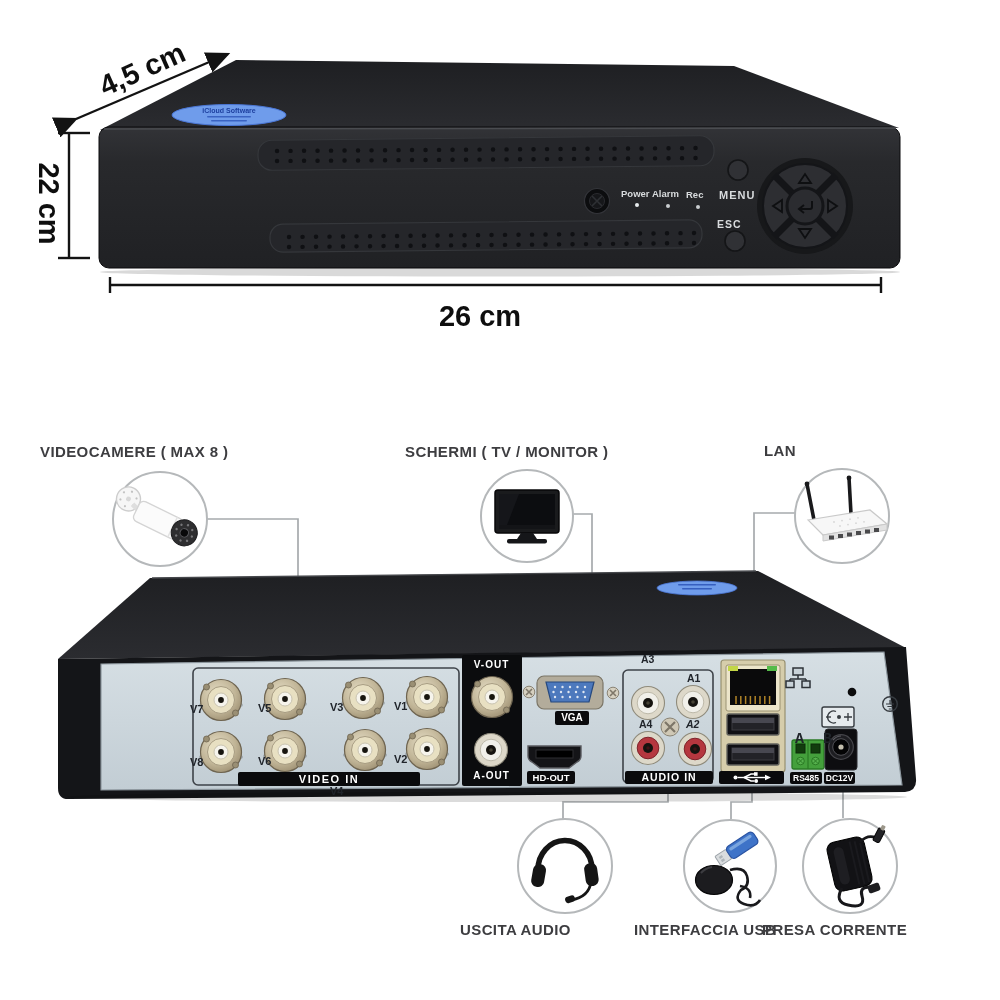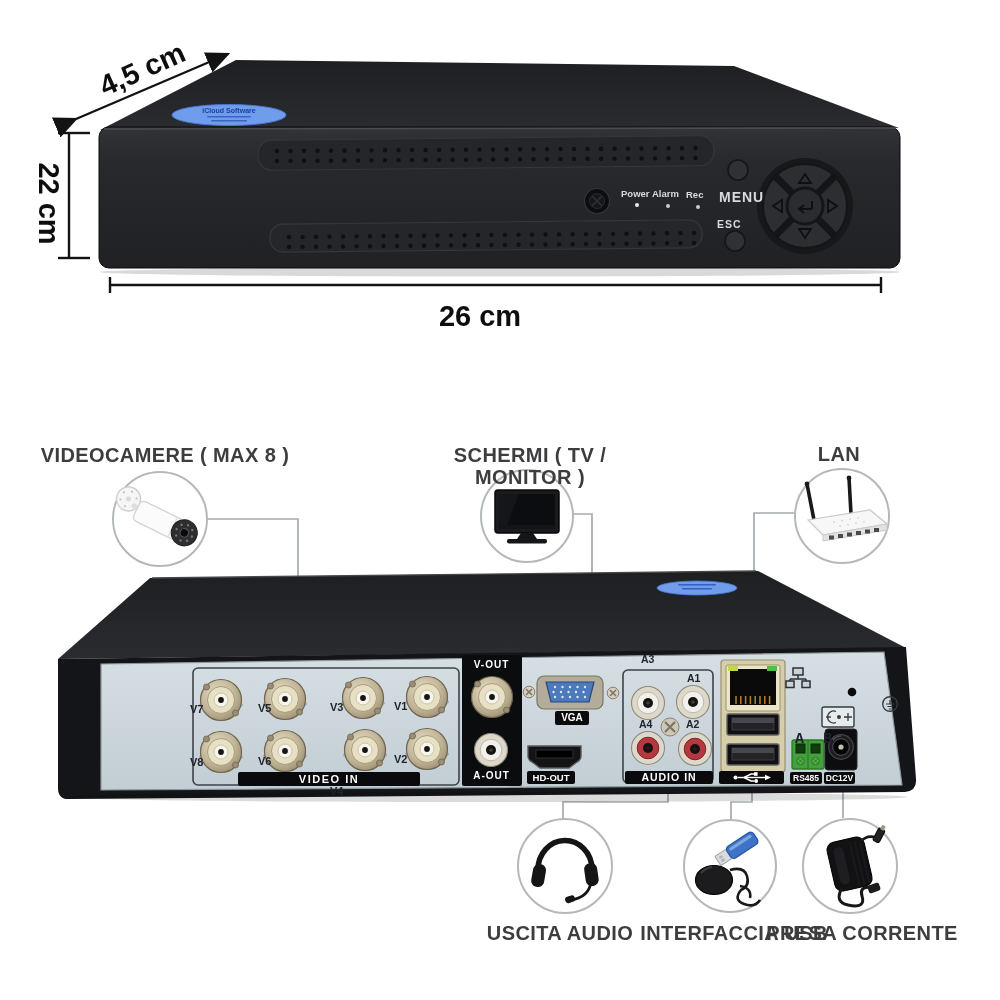--- a/index.html
+++ b/index.html
@@ -1,20 +1,20 @@
 <!DOCTYPE html>
 <html><head>
 <meta charset="utf-8">
 <style>
   html,body{margin:0;padding:0;background:#fff;}
   #canvas{position:relative;width:1000px;height:1000px;background:#ffffff;overflow:hidden;
           font-family:"Liberation Sans",sans-serif;}
   #art{position:absolute;left:0;top:0;}
   .dim{position:absolute;font-weight:bold;font-size:29px;color:#0e0e0e;text-align:center;line-height:1;}
-  .cl{position:absolute;font-size:20px;font-weight:bold;color:#3d3d40;letter-spacing:.4px;text-align:center;line-height:1.1;}
+  .cl{position:absolute;font-size:15px;font-weight:bold;color:#3d3d40;letter-spacing:.4px;line-height:1.1;}
   .fp{position:absolute;color:#d8dbdd;text-align:left;line-height:1;font-weight:600;}
   .rp{position:absolute;color:#20242a;font-weight:bold;font-size:11px;line-height:1;}
   .chip{position:absolute;background:#0a0a0c;color:#fff;display:flex;align-items:center;justify-content:center;
         border-radius:2px;font-weight:bold;line-height:1;}
   .bare{background:transparent;}
 </style>
 </head>
 <body>
 
 <div id="canvas">
@@ -379,40 +379,40 @@
   </g>
 </svg>
 
 <div class="dim" style="left:70px;top:55px;width:145px;transform:rotate(-24deg);">4,5 cm</div>
 <div class="dim" style="left:-4px;top:189px;width:104px;transform:rotate(90deg);">22 cm</div>
 <div class="dim" style="left:380px;top:302px;width:200px;">26 cm</div>
 
 <div class="fp" style="left:621px;top:189px;width:32px;font-size:9.5px;">Power</div>
 <div class="fp" style="left:652px;top:189px;width:32px;font-size:9.5px;">Alarm</div>
 <div class="fp" style="left:686px;top:190px;width:26px;font-size:9.5px;">Rec</div>
-<div class="fp" style="left:719px;top:190px;width:40px;font-size:14px;letter-spacing:1px;">MENU</div>
+<div class="fp" style="left:719px;top:190px;width:40px;font-size:11px;letter-spacing:1px;">MENU</div>
 <div class="fp" style="left:717px;top:219px;width:36px;font-size:10.5px;letter-spacing:1px;">ESC</div>
 
 <div class="cl" style="left:40px;top:444px;width:250px;">VIDEOCAMERE ( MAX 8 )</div>
 <div class="cl" style="left:405px;top:444px;width:250px;">SCHERMI ( TV / MONITOR )</div>
 <div class="cl" style="left:764px;top:443px;width:150px;">LAN</div>
 
 <span class="rp" style="left:190px;top:704px;">V7</span>
 <span class="rp" style="left:258px;top:703px;">V5</span>
 <span class="rp" style="left:330px;top:702px;">V3</span>
 <span class="rp" style="left:394px;top:701px;">V1</span>
 <span class="rp" style="left:190px;top:757px;">V8</span>
 <span class="rp" style="left:258px;top:756px;">V6</span>
 <span class="rp" style="left:330px;top:755px;margin-top:31px;">V4</span>
 <span class="rp" style="left:394px;top:754px;">V2</span>
 
 <span class="rp" style="left:641px;top:654px;font-size:10.5px;">A3</span>
 <span class="rp" style="left:687px;top:673px;font-size:10.5px;">A1</span>
 <span class="rp" style="left:639px;top:719px;font-size:10.5px;">A4</span>
-<span class="rp" style="left:686px;top:719px;font-size:10.5px;">A2</span>
+<span class="rp" style="left:686px;top:719px;font-size:10.5px;font-style:italic;">A2</span>
 <span class="rp" style="left:795px;top:732px;font-size:15px;letter-spacing:5px;font-family:Liberation Mono, monospace;">A B</span>
 
 <div class="chip" style="left:238px;top:772px;width:182px;height:14px;font-size:11px;letter-spacing:1.5px;">VIDEO IN</div>
 <div class="chip bare" style="left:464px;top:659px;width:55px;height:11px;font-size:10px;letter-spacing:1px;">V-OUT</div>
 <div class="chip bare" style="left:464px;top:770px;width:55px;height:11px;font-size:10px;letter-spacing:1px;">A-OUT</div>
 <div class="chip" style="left:555px;top:711px;width:34px;height:14px;font-size:10px;">VGA</div>
 <div class="chip" style="left:527px;top:771px;width:48px;height:13px;font-size:9.5px;">HD-OUT</div>
 <div class="chip" style="left:625px;top:771px;width:88px;height:13px;font-size:10.5px;letter-spacing:1px;">AUDIO IN</div>
 <div class="chip" style="left:719px;top:771px;width:65px;height:13px;">
   <svg width="40" height="11" viewBox="0 0 40 11">

